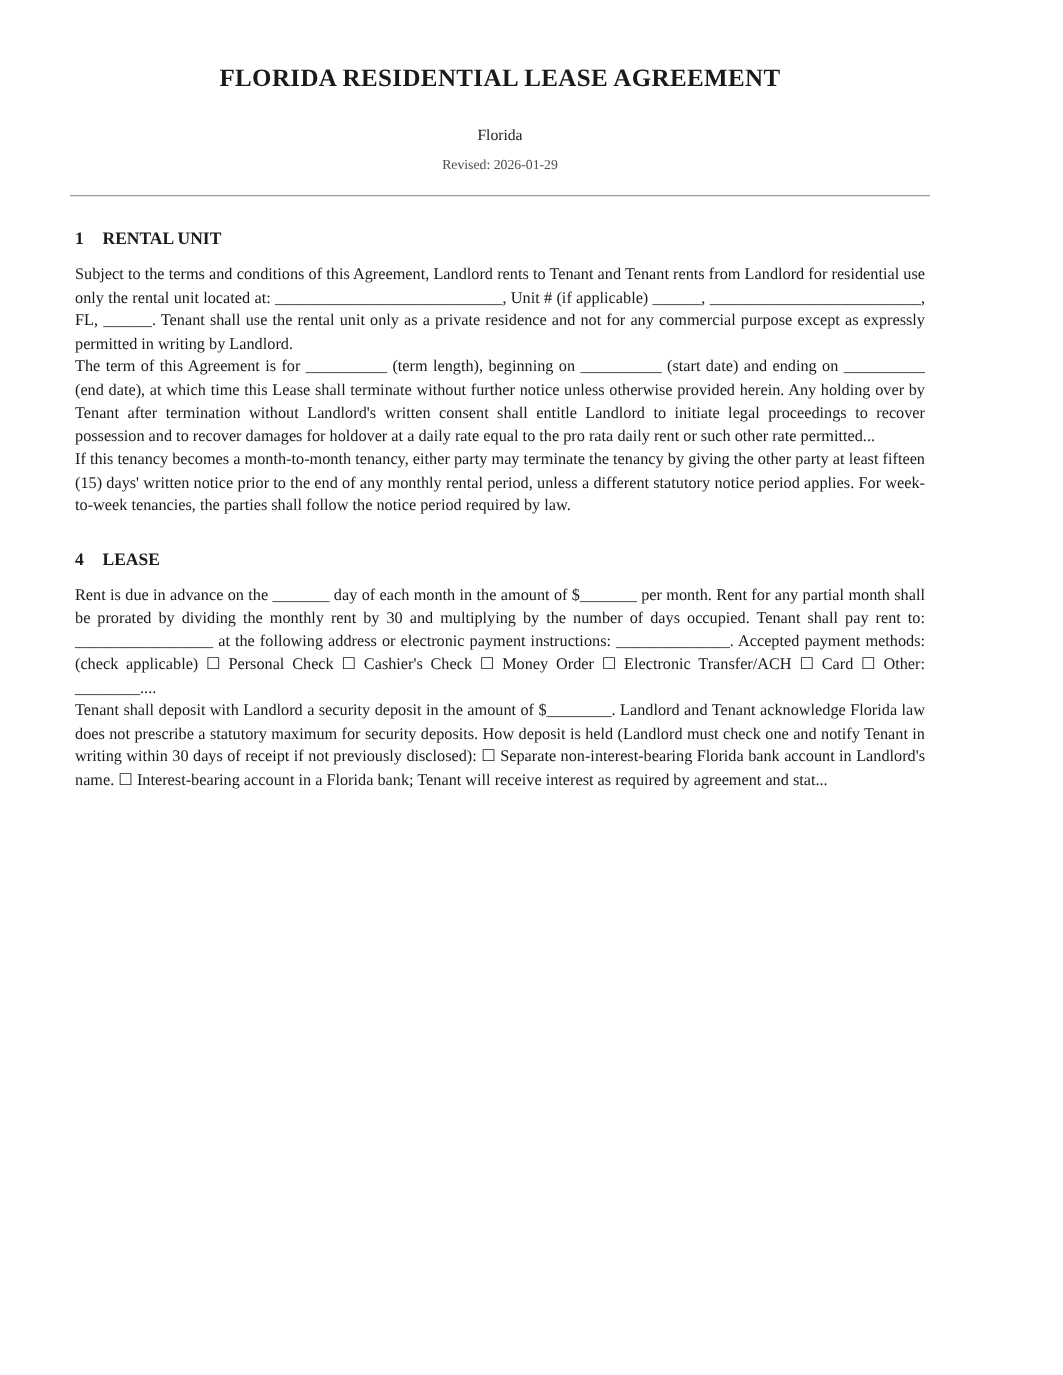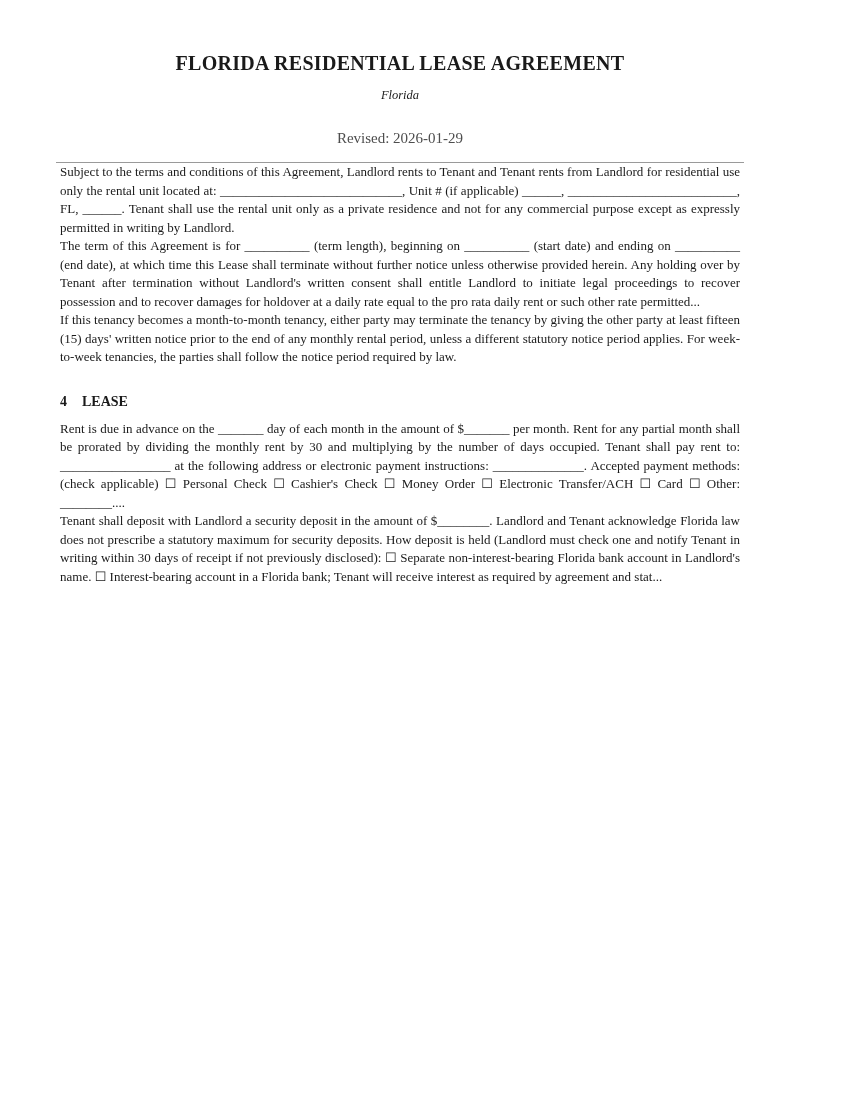--- a/index.html
+++ b/index.html
@@ -23,30 +23,29 @@
   }
   .doc-title {
     margin: 0;
     font-size: 20px;
     font-weight: bold;
     text-align: center;
     letter-spacing: 0.3px;
     line-height: 23px;
   }
   .doc-subtitle {
-    margin-top: 13px;
+    margin-top: 26px;
     text-align: center;
-    font-style: italic;
     font-size: 12.5px;
     line-height: 14px;
   }
   .doc-revised {
-    margin-top: 30px;
+    margin-top: 11px;
     text-align: center;
-    font-size: 15px;
+    font-size: 11px;
     line-height: 13px;
     color: #4d4d4d;
   }
   .divider {
     border: none;
     border-top: 1.5px solid #9a9a9a;
     margin: 17px -4px 0 -4px;
     height: 0;
   }
   .sec-h {
@@ -73,20 +72,21 @@
 
   <header>
     <h1 class="doc-title">FLORIDA RESIDENTIAL LEASE AGREEMENT</h1>
     <div class="doc-subtitle">Florida</div>
     <div class="doc-revised">Revised: 2026-01-29</div>
   </header>
 
   <hr class="divider">
 
   <section class="sec">
+    <h2 class="sec-h"><span class="sec-num">1</span><span>RENTAL UNIT</span></h2>
     <p class="sec-body">Subject to the terms and conditions of this Agreement, Landlord rents to Tenant and Tenant rents from Landlord for residential use only the rental unit located at: ____________________________, Unit # (if applicable) ______, __________________________, FL, ______. Tenant shall use the rental unit only as a private residence and not for any commercial purpose except as expressly permitted in writing by Landlord.</p>
   </section>
 
   <section class="sec">
     <p class="sec-body">The term of this Agreement is for __________ (term length), beginning on __________ (start date) and ending on __________ (end date), at which time this Lease shall terminate without further notice unless otherwise provided herein. Any holding over by Tenant after termination without Landlord's written consent shall entitle Landlord to initiate legal proceedings to recover possession and to recover damages for holdover at a daily rate equal to the pro rata daily rent or such other rate permitted...</p>
   </section>
 
   <section class="sec">
     <p class="sec-body">If this tenancy becomes a month-to-month tenancy, either party may terminate the tenancy by giving the other party at least fifteen (15) days' written notice prior to the end of any monthly rental period, unless a different statutory notice period applies. For week-to-week tenancies, the parties shall follow the notice period required by law.</p>
   </section>

